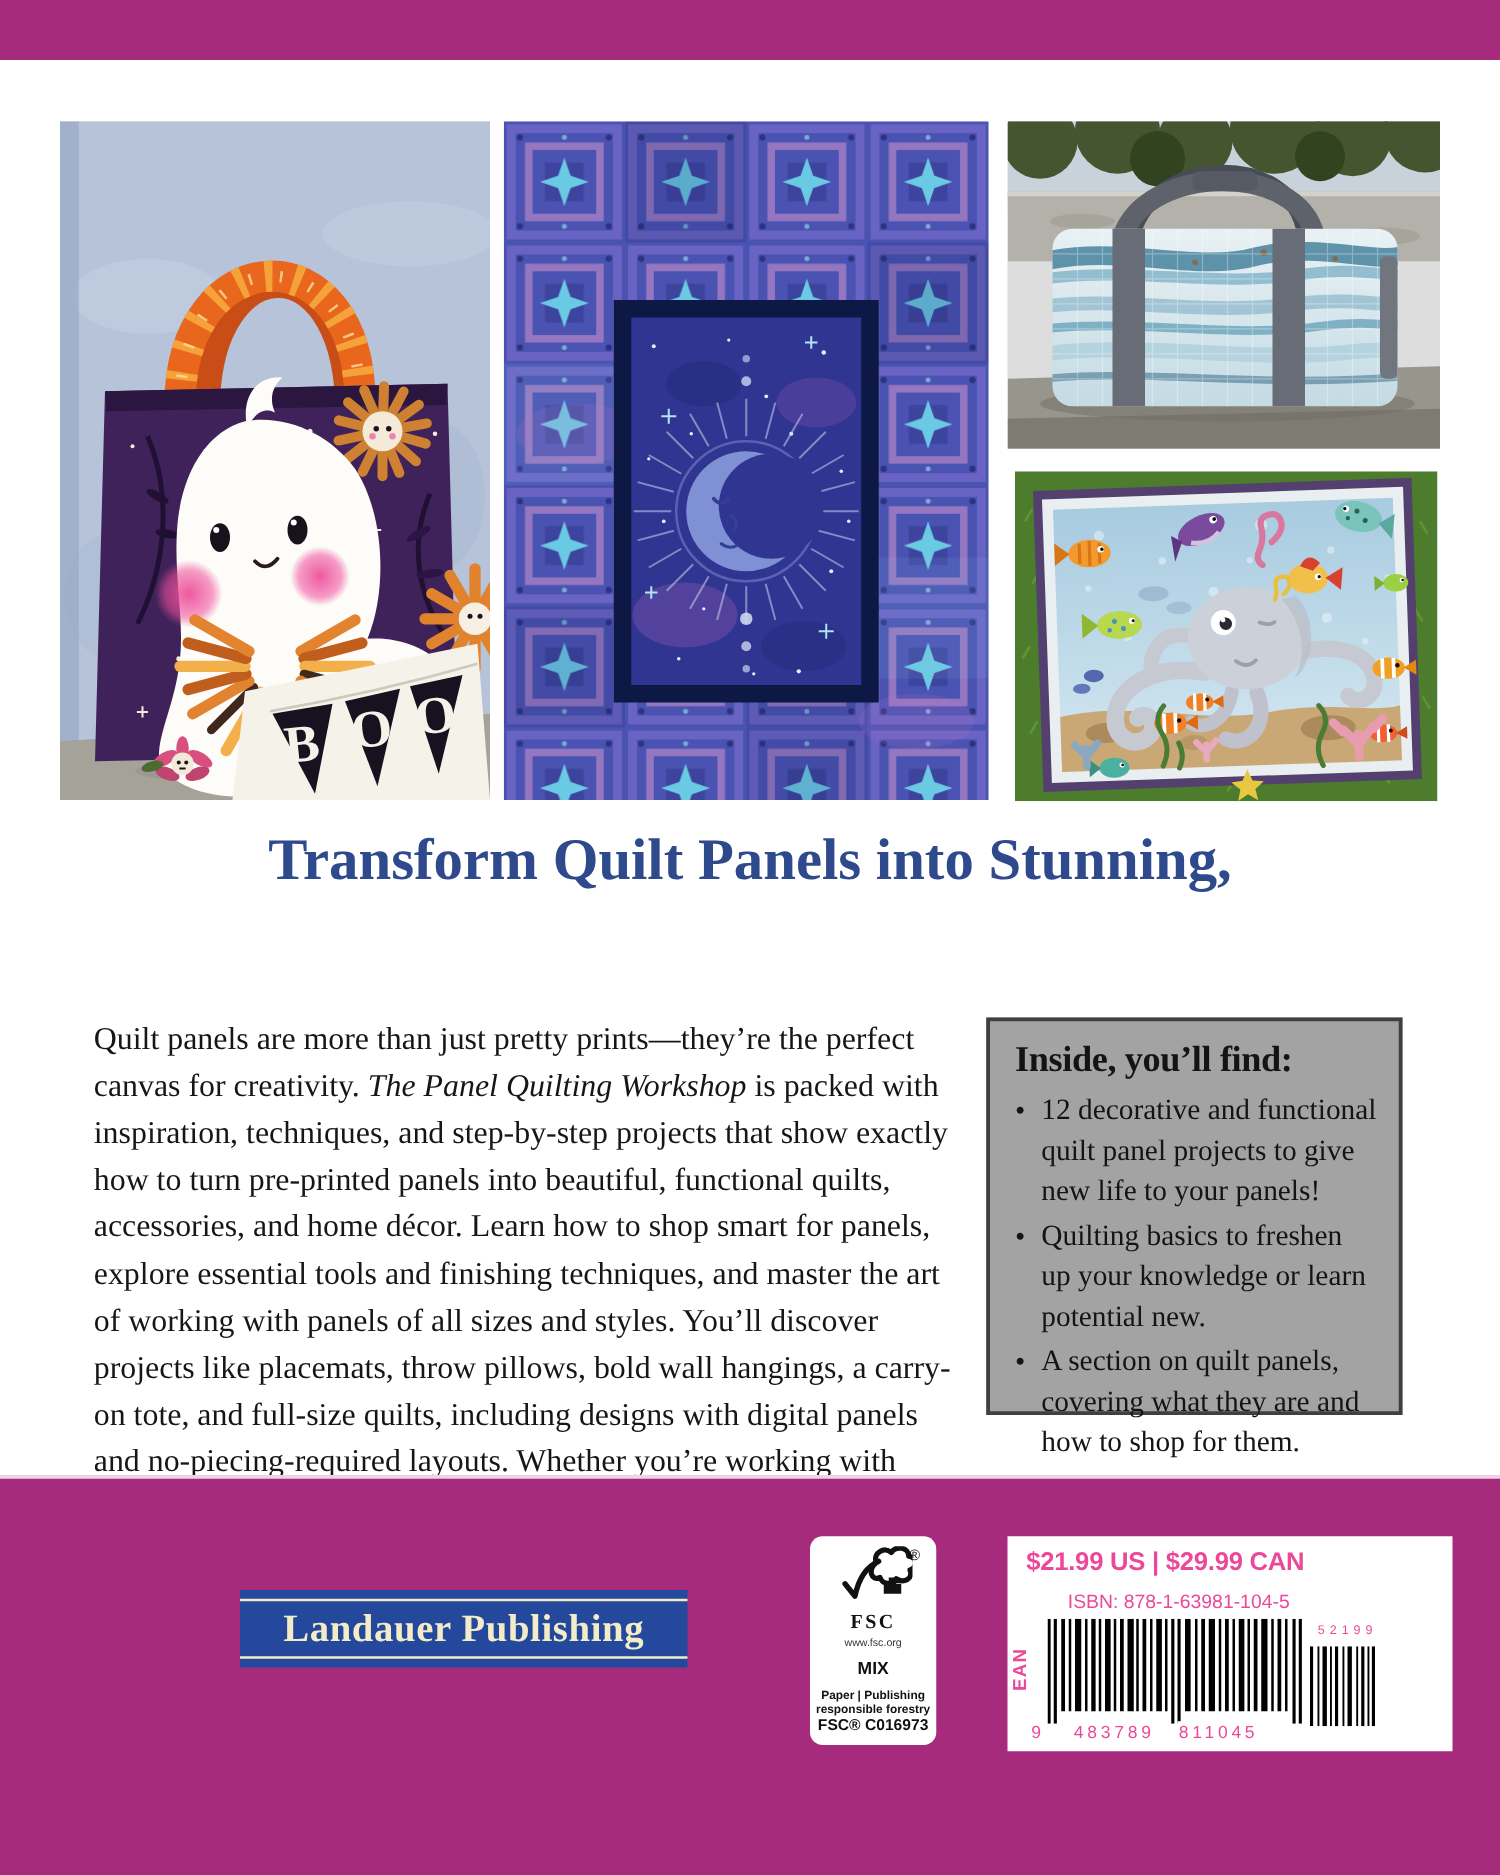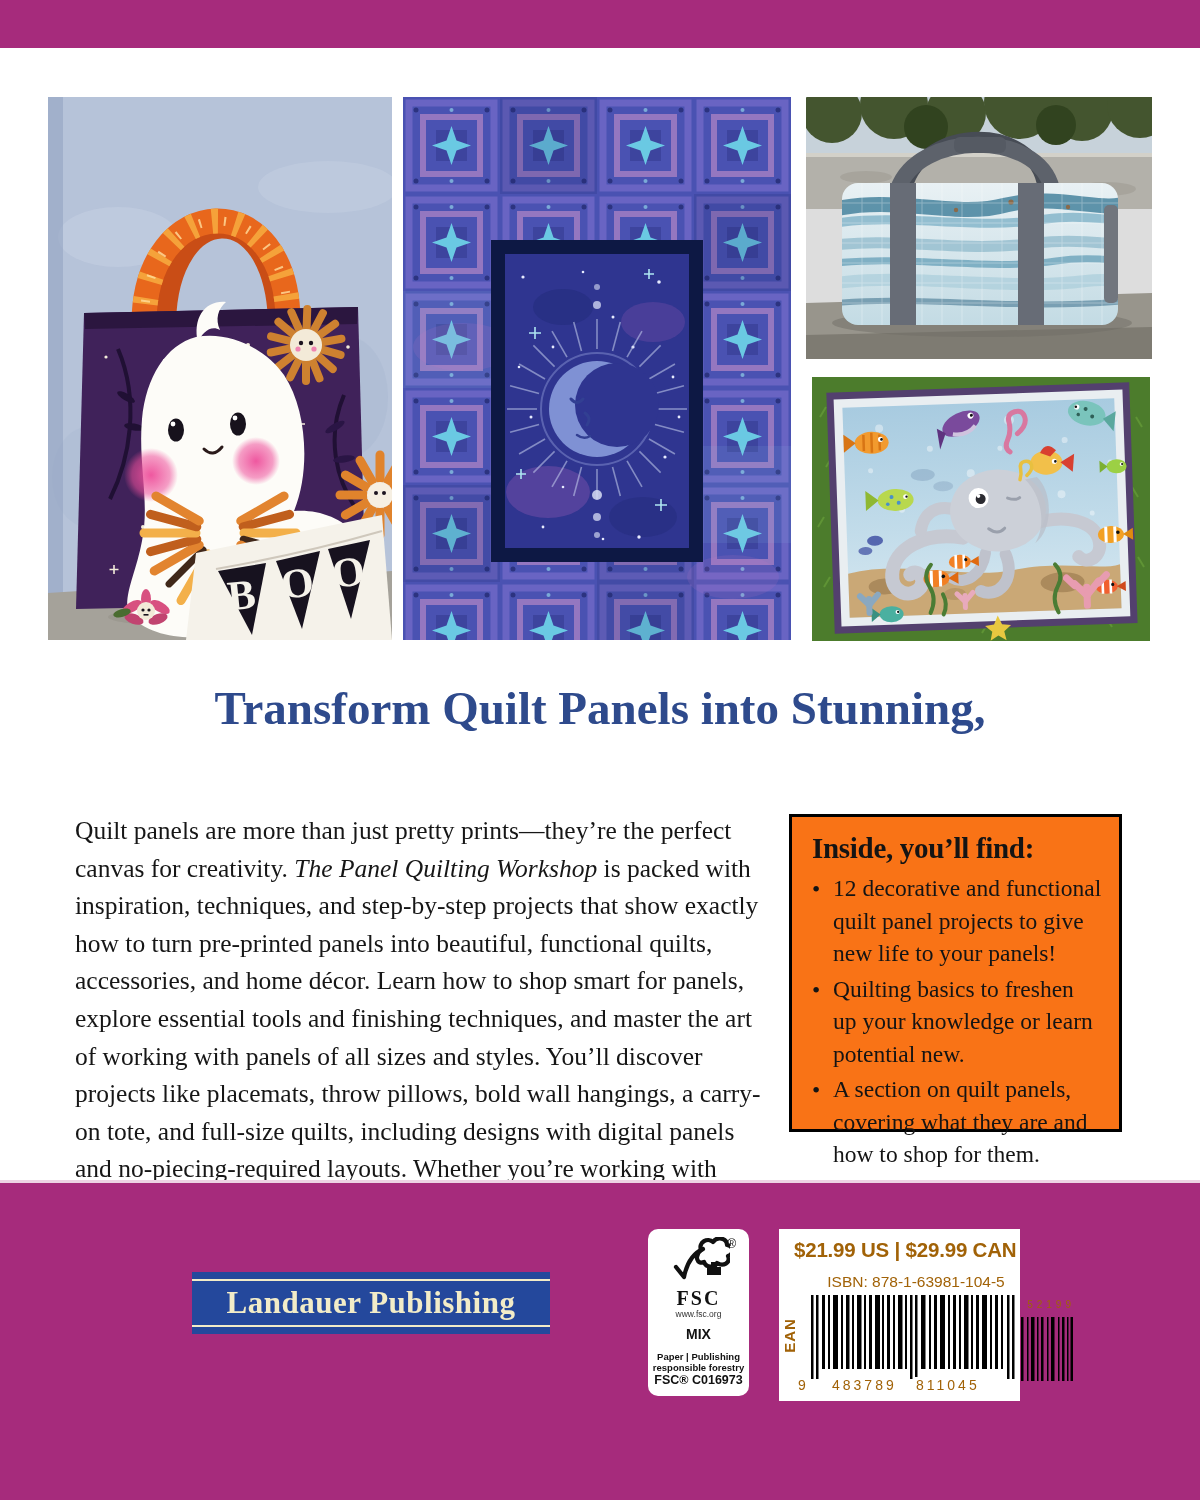--- a/index.html
+++ b/index.html
@@ -10,49 +10,49 @@
   .footer-band{left:0;top:1180px;width:1200px;height:320px;background:#A62B7C;border-top:3px solid #EDD3E4;box-sizing:border-box;}
   
   .photo{overflow:hidden;background:#ddd;}
   .photo svg{display:block;width:100%;height:100%;}
   #photo1{left:48px;top:97px;width:344px;height:543px;}
   #photo2{left:403px;top:97px;width:388px;height:543px;}
   #photo3{left:806px;top:97px;width:346px;height:262px;}
   #photo4{left:812px;top:377px;width:338px;height:264px;}
   
   .headline{left:0;top:660px;width:1200px;text-align:center;color:#2E4A8C;font-weight:bold;
-    font-size:47px;line-height:56px;font-family:"Liberation Serif",serif;margin-top:20px;}
+    font-size:47px;line-height:56px;font-family:"Liberation Serif",serif;}
   
   .body-copy{left:75px;top:812px;width:700px;font-size:25.5px;line-height:37.6px;color:#161616;text-align:left;}
   .body-copy em{font-style:italic;}
   
-  .inside-box{left:789px;top:814px;width:333px;height:318px;background:#f97316;border:3px solid #000000;
+  .inside-box{left:789px;top:814px;width:333px;height:318px;background:#a3a3a3;border:3px solid #404040;
     box-sizing:border-box;padding:15px 16px 0 20px;color:#141414;}
   .inside-title{font-size:29px;font-weight:bold;margin:0 0 7px 0;letter-spacing:-0.3px;}
   .inside-list{margin:0;padding:0;list-style:none;}
   .inside-list li{display:flex;gap:9px;font-size:23.5px;line-height:32.5px;margin:0 0 3px 0;}
   .inside-list .dot{flex:none;width:12px;padding-top:1px;}
   
   .logo{left:192px;top:1272px;width:358px;height:62px;background:#24489C;}
   .logo .rule{position:absolute;left:0;right:0;height:2px;background:#F2ECC8;}
   .logo .rule.t{top:7px;} .logo .rule.b{bottom:7px;}
   .logo .word{position:absolute;left:0;right:0;top:0;bottom:0;display:flex;align-items:center;justify-content:center;
     color:#F2ECC8;font-size:31px;font-weight:bold;letter-spacing:0.5px;font-family:"Liberation Serif",serif;}
   
   .fsc{left:648px;top:1229px;width:101px;height:167px;background:#ffffff;border-radius:10px;
     text-align:center;color:#111;font-family:"Liberation Sans",sans-serif;}
   .fsc .tree{margin:8px auto 0 auto;display:block;}
   .fsc .reg{position:absolute;right:13px;top:8px;font-size:12px;}
-  .fsc .word{font-family:"Liberation Serif",serif;font-weight:bold;font-size:20px;line-height:22px;letter-spacing:2px;margin-top:-2px;}
+  .fsc .word{font-family:"Liberation Serif",serif;font-weight:bold;font-size:16px;line-height:22px;letter-spacing:2px;margin-top:-2px;}
   .fsc .url{font-size:8.5px;color:#333;line-height:10px;}
   .fsc .mix{font-size:14px;font-weight:bold;margin-top:7px;}
   .fsc .forestry{font-size:9.5px;font-weight:bold;line-height:11px;margin-top:9px;}
   .fsc .license{font-size:12.5px;font-weight:bold;margin-top:0;}
   
-  .barcode{left:779px;top:1229px;width:241px;height:172px;background:#ffffff;color:#a16207;
+  .barcode{left:806px;top:1229px;width:356px;height:172px;background:#ffffff;color:#ec4899;
     font-family:"Liberation Sans",sans-serif;}
   .barcode .price{position:absolute;left:15px;top:9px;font-size:20.5px;font-weight:bold;letter-spacing:-0.2px;}
   .barcode .isbn{position:absolute;left:36px;top:44px;width:202px;text-align:center;font-size:15.5px;}
   .barcode .ean{position:absolute;left:-7px;top:98px;transform:rotate(-90deg);font-size:15px;font-weight:bold;letter-spacing:1px;}
   .barcode .bars-main{position:absolute;left:32px;top:66px;}
   .barcode .digits{position:absolute;top:148px;font-size:14px;letter-spacing:3px;background:#fff;padding:0 1px;}
   .barcode .d1{left:18px;letter-spacing:0;}
   .barcode .d2{left:52px;}
   .barcode .d3{left:136px;}
   .barcode .addon-digits{position:absolute;left:240px;top:70px;width:56px;text-align:right;font-size:10px;letter-spacing:4px;}

